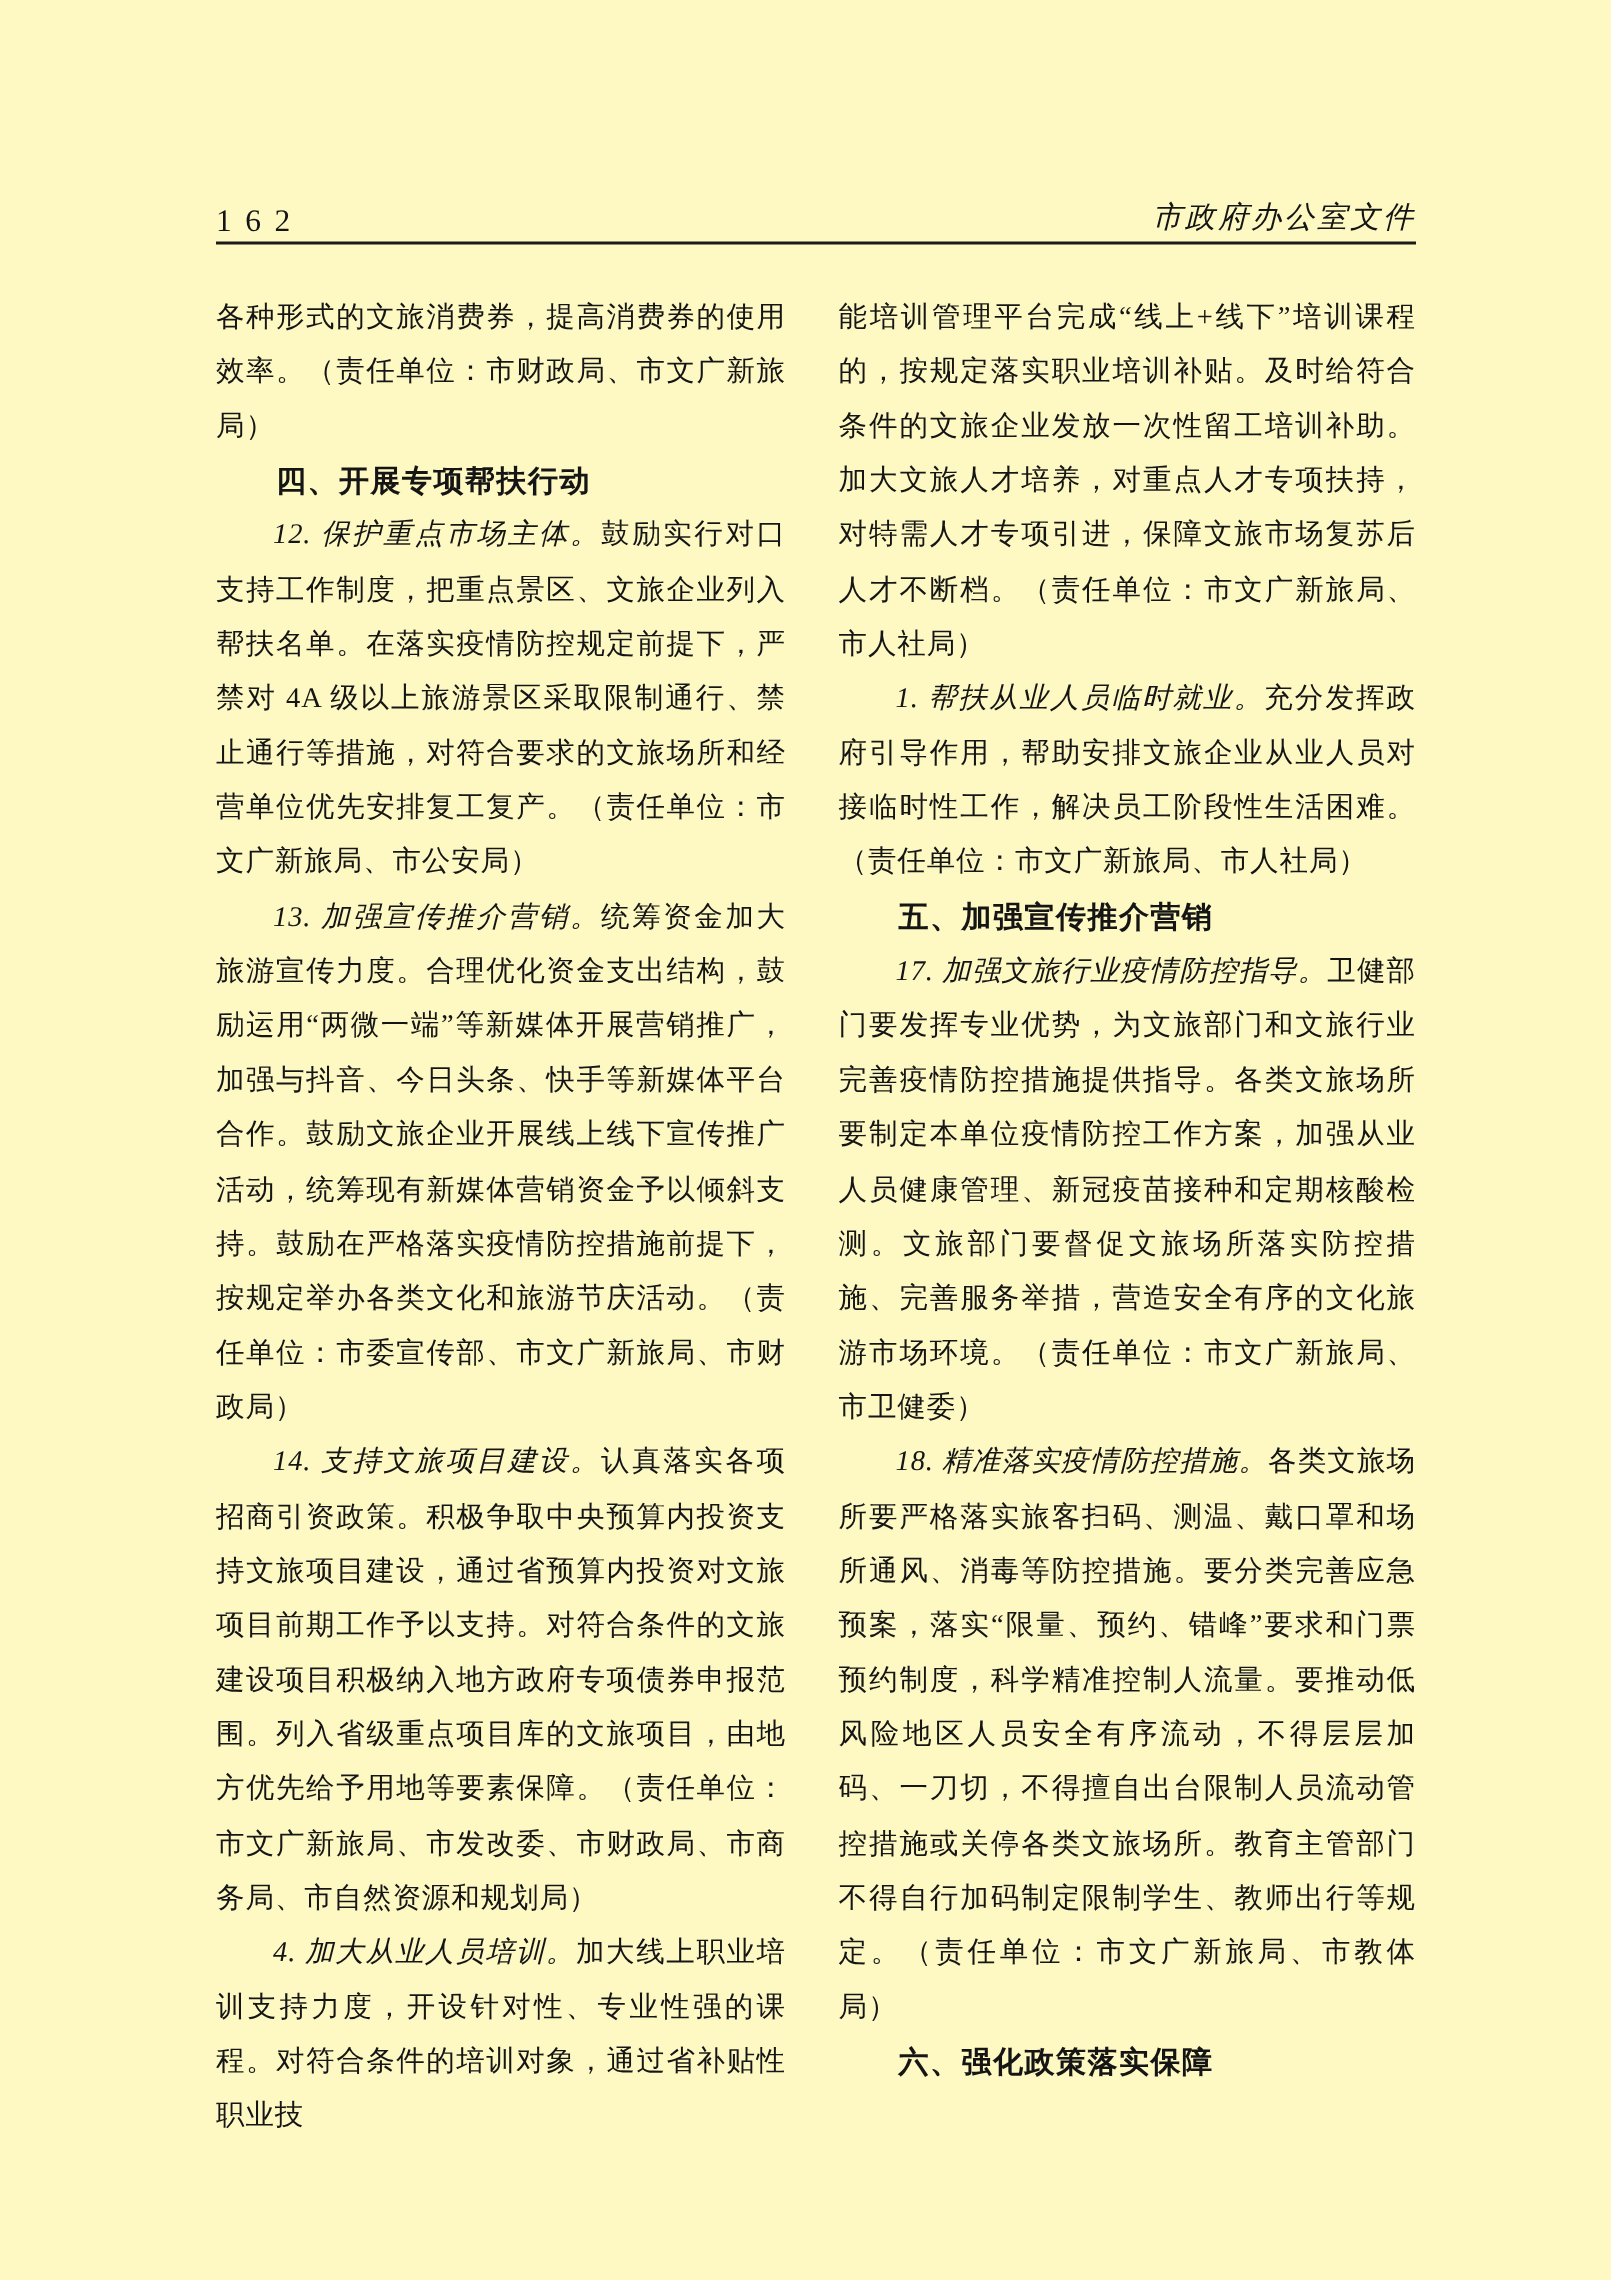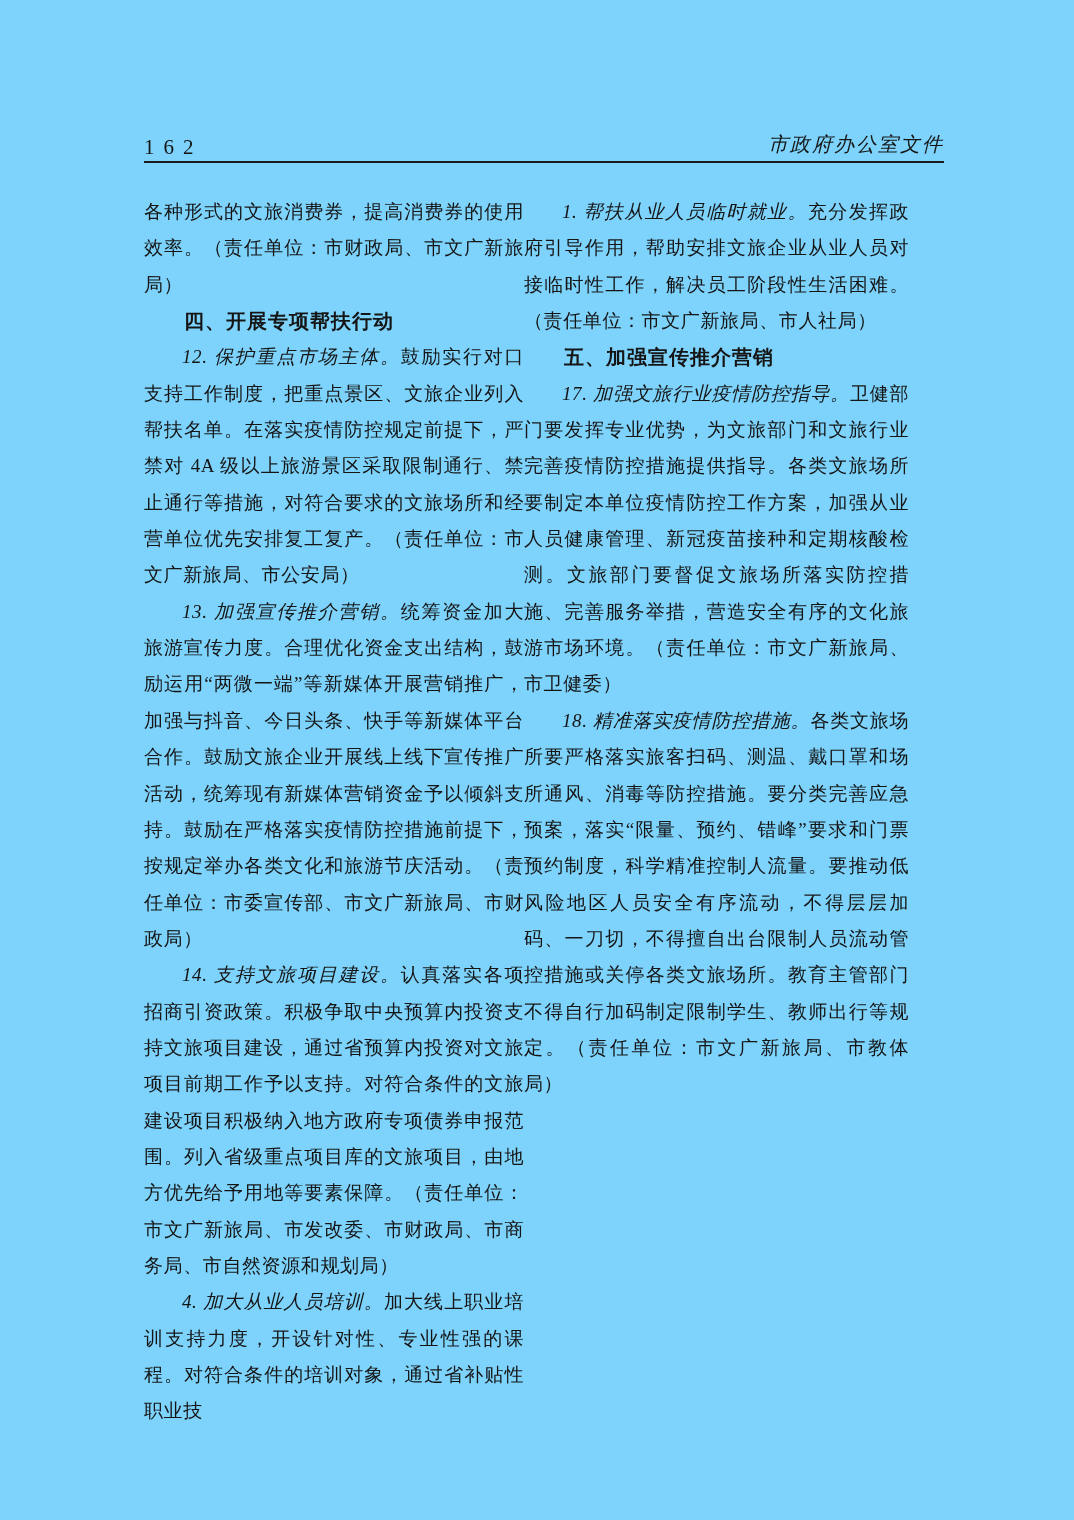--- a/index.html
+++ b/index.html
@@ -5,21 +5,21 @@
   html, body {
     margin: 0;
     padding: 0;
     background: #e8e8e8;
   }
   .page {
     position: relative;
     width: 1074px;
     height: 1520px;
     margin: 0 auto;
-    background: #7dd3fc;
+    background: #fef9c3;
     font-family: "Liberation Serif", "DejaVu Serif", serif;
     color: #151515;
     overflow: hidden;
   }
   .page-header {
     position: absolute;
     left: 144px;
     top: 130px;
     width: 800px;
     height: 30px;
@@ -48,20 +48,21 @@
     width: 800px;
     height: 0;
     border-top: 2px solid #1a1a1a;
   }
   .columns {
     position: absolute;
     left: 144px;
     top: 194px;
     width: 800px;
     display: flex;
+    gap: 35px;
   }
   .col {
     box-sizing: border-box;
   }
   .col-left  { width: 380px; }
   .col-right { width: 385px; }
   .col p {
     margin: 0;
     font-size: 19px;
     line-height: 36.35px;
@@ -100,19 +101,21 @@
   <div class="columns">
     <section class="col col-left" id="col-left">
         <p class="continued"><span class="run-normal">各种形式的文旅消费券，提高消费券的使用效率。（责任单位：市财政局、市文广新旅局）</span></p>
         <p class="heading"><span class="run-normal">四、开展专项帮扶行动</span></p>
         <p class="body"><span class="run-kai">12. 保护重点市场主体。</span><span class="run-normal">鼓励实行对口支持工作制度，把重点景区、文旅企业列入帮扶名单。在落实疫情防控规定前提下，严禁对 4A 级以上旅游景区采取限制通行、禁止通行等措施，对符合要求的文旅场所和经营单位优先安排复工复产。（责任单位：市文广新旅局、市公安局）</span></p>
         <p class="body"><span class="run-kai">13. 加强宣传推介营销。</span><span class="run-normal">统筹资金加大旅游宣传力度。合理优化资金支出结构，鼓励运用“两微一端”等新媒体开展营销推广，加强与抖音、今日头条、快手等新媒体平台合作。鼓励文旅企业开展线上线下宣传推广活动，统筹现有新媒体营销资金予以倾斜支持。鼓励在严格落实疫情防控措施前提下，按规定举办各类文化和旅游节庆活动。（责任单位：市委宣传部、市文广新旅局、市财政局）</span></p>
         <p class="body"><span class="run-kai">14. 支持文旅项目建设。</span><span class="run-normal">认真落实各项招商引资政策。积极争取中央预算内投资支持文旅项目建设，通过省预算内投资对文旅项目前期工作予以支持。对符合条件的文旅建设项目积极纳入地方政府专项债券申报范围。列入省级重点项目库的文旅项目，由地方优先给予用地等要素保障。（责任单位：市文广新旅局、市发改委、市财政局、市商务局、市自然资源和规划局）</span></p>
         <p class="body"><span class="run-kai">4. 加大从业人员培训。</span><span class="run-normal">加大线上职业培训支持力度，开设针对性、专业性强的课程。对符合条件的培训对象，通过省补贴性职业技</span></p>
       </section>
     <section class="col col-right" id="col-right">
+        <p class="continued"><span class="run-normal">能培训管理平台完成“线上+线下”培训课程的，按规定落实职业培训补贴。及时给符合条件的文旅企业发放一次性留工培训补助。加大文旅人才培养，对重点人才专项扶持，对特需人才专项引进，保障文旅市场复苏后人才不断档。（责任单位：市文广新旅局、市人社局）</span></p>
         <p class="body"><span class="run-kai">1. 帮扶从业人员临时就业。</span><span class="run-normal">充分发挥政府引导作用，帮助安排文旅企业从业人员对接临时性工作，解决员工阶段性生活困难。（责任单位：市文广新旅局、市人社局）</span></p>
         <p class="heading"><span class="run-normal">五、加强宣传推介营销</span></p>
         <p class="body"><span class="run-kai">17. 加强文旅行业疫情防控指导。</span><span class="run-normal">卫健部门要发挥专业优势，为文旅部门和文旅行业完善疫情防控措施提供指导。各类文旅场所要制定本单位疫情防控工作方案，加强从业人员健康管理、新冠疫苗接种和定期核酸检测。文旅部门要督促文旅场所落实防控措施、完善服务举措，营造安全有序的文化旅游市场环境。（责任单位：市文广新旅局、市卫健委）</span></p>
         <p class="body"><span class="run-kai">18. 精准落实疫情防控措施。</span><span class="run-normal">各类文旅场所要严格落实旅客扫码、测温、戴口罩和场所通风、消毒等防控措施。要分类完善应急预案，落实“限量、预约、错峰”要求和门票预约制度，科学精准控制人流量。要推动低风险地区人员安全有序流动，不得层层加码、一刀切，不得擅自出台限制人员流动管控措施或关停各类文旅场所。教育主管部门不得自行加码制定限制学生、教师出行等规定。（责任单位：市文广新旅局、市教体局）</span></p>
+        <p class="heading"><span class="run-normal">六、强化政策落实保障</span></p>
       </section>
   </div>
 </div>
 
 </body></html>

